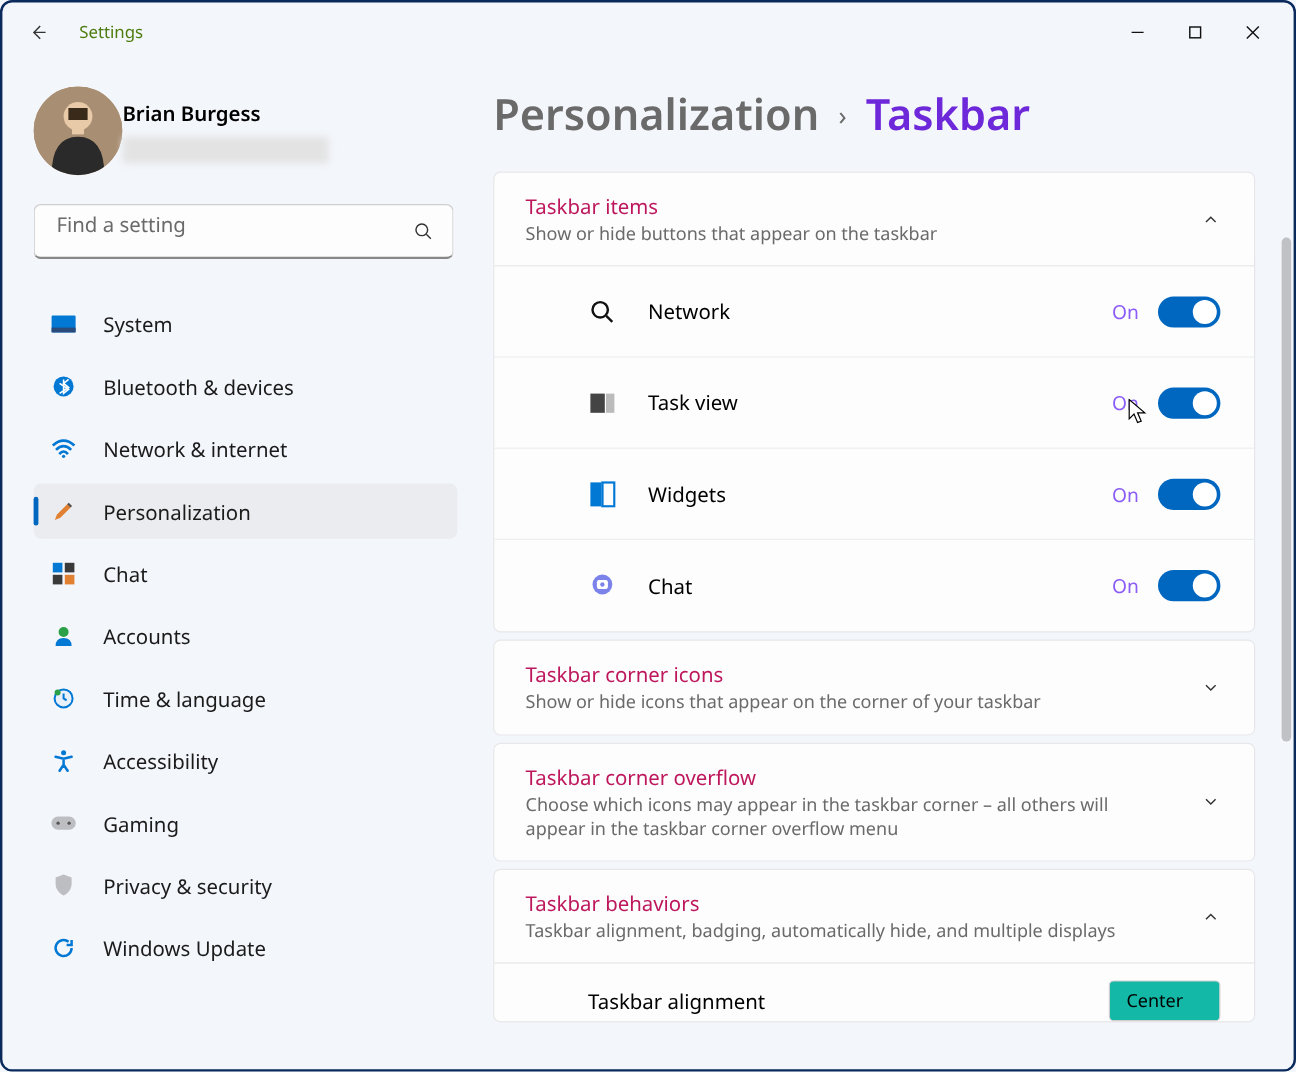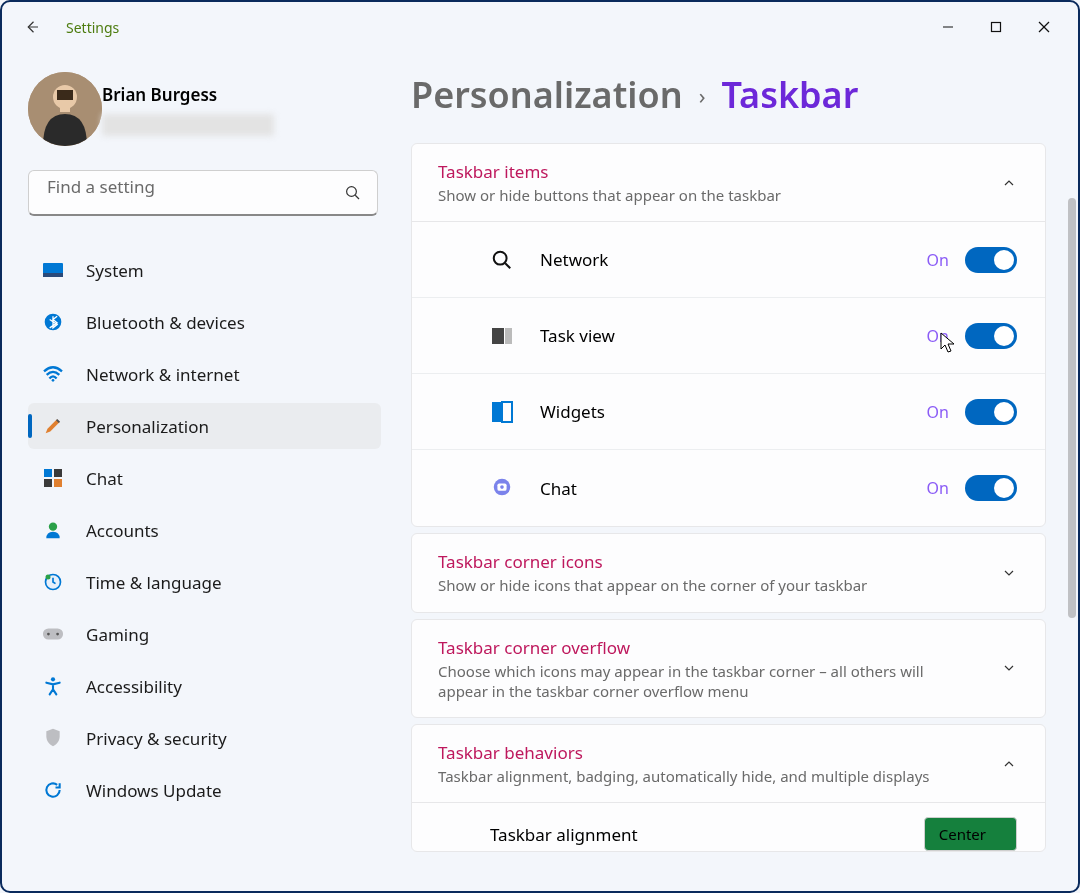--- a/index.html
+++ b/index.html
@@ -64,21 +64,21 @@
   .toggle .knob{position:absolute;right:3px;top:3px;width:20px;height:20px;background:#fff;border-radius:50%;}
 
   .cursor{position:absolute;pointer-events:none;}
 
   
   .vscroll{position:absolute;right:2px;top:146px;width:8px;height:420px;background:#c0c1c4;border-radius:4px;}
 
   
   .behavior-row{display:flex;align-items:center;padding:14px 28px 0 78px;}
   .behavior-label{font-size:17px;flex:1;}
-  .dropdown{border:1px solid #cfcfcf;border-radius:4px;padding:6px 30px 6px 14px;font-size:15px;background:#15803d;position:relative;}
+  .dropdown{border:1px solid #cfcfcf;border-radius:4px;padding:6px 30px 6px 14px;font-size:15px;background:#14b8a6;position:relative;}
 </style>
 </head>
 <body>
 
 <div class="titlebar">
   <button class="back-btn">
     <svg width="18" height="18" viewBox="0 0 24 24">
         <path d="M14 5l-7 7 7 7" fill="none" stroke="#333" stroke-width="1.6"></path>
         <path d="M7 12h13" fill="none" stroke="#333" stroke-width="1.6"></path>
       </svg>
@@ -194,36 +194,36 @@
             <svg width="20" height="20" viewBox="0 0 24 24">
               <circle cx="12" cy="12" r="9" fill="#e8f0fa" stroke="#0078d4" stroke-width="2"></circle>
               <path d="M12 7v5l3 2" fill="none" stroke="#0078d4" stroke-width="2"></path>
               <circle cx="6" cy="6" r="3" fill="#2aa048"></circle>
             </svg>
           </span>
         <span class="nav-label">Time &amp; language</span>
       </div>
       <div class="nav-item">
         <span class="nav-icon">
+            <svg width="20" height="20" viewBox="0 0 24 24">
+              <circle cx="12" cy="4" r="2.5" fill="#0078d4"></circle>
+              <path d="M4 8l8 2 8-2M12 10v6M8 22l4-6 4 6" fill="none" stroke="#0078d4" stroke-width="2.5" stroke-linecap="round"></path>
+            </svg>
+          </span>
+        <span class="nav-label">Accessibility</span>
+      </div>
+      <div class="nav-item">
+        <span class="nav-icon">
             <svg width="22" height="16" viewBox="0 0 24 16">
               <rect x="1" y="2" width="22" height="12" rx="6" fill="#bdbec2"></rect>
               <circle cx="7" cy="8" r="1.5" fill="#555"></circle>
               <circle cx="17" cy="8" r="1.5" fill="#555"></circle>
             </svg>
           </span>
         <span class="nav-label">Gaming</span>
-      </div>
-      <div class="nav-item">
-        <span class="nav-icon">
-            <svg width="20" height="20" viewBox="0 0 24 24">
-              <circle cx="12" cy="4" r="2.5" fill="#0078d4"></circle>
-              <path d="M4 8l8 2 8-2M12 10v6M8 22l4-6 4 6" fill="none" stroke="#0078d4" stroke-width="2.5" stroke-linecap="round"></path>
-            </svg>
-          </span>
-        <span class="nav-label">Accessibility</span>
       </div>
       <div class="nav-item">
         <span class="nav-icon">
             <svg width="18" height="20" viewBox="0 0 20 24">
               <path d="M10 1l8 3v6c0 6-4 10-8 12-4-2-8-6-8-12V4z" fill="#bdbec2"></path>
             </svg>
           </span>
         <span class="nav-label">Privacy &amp; security</span>
       </div>
       <div class="nav-item">

